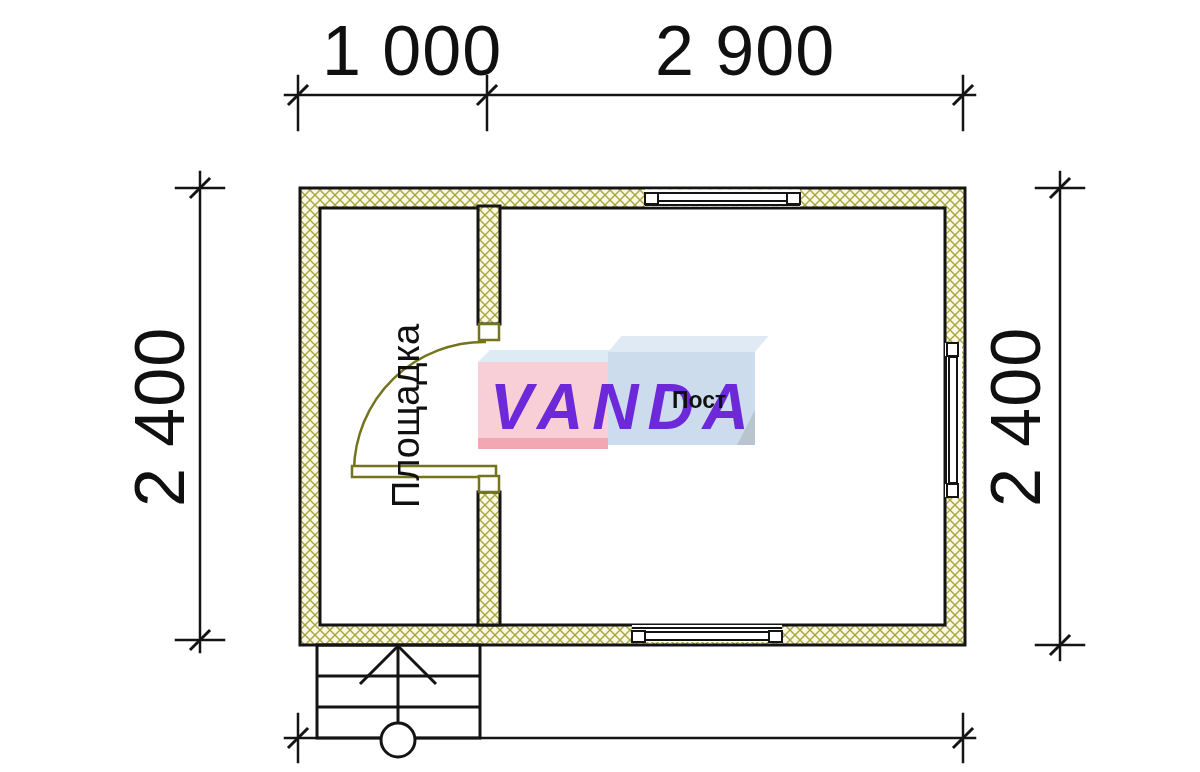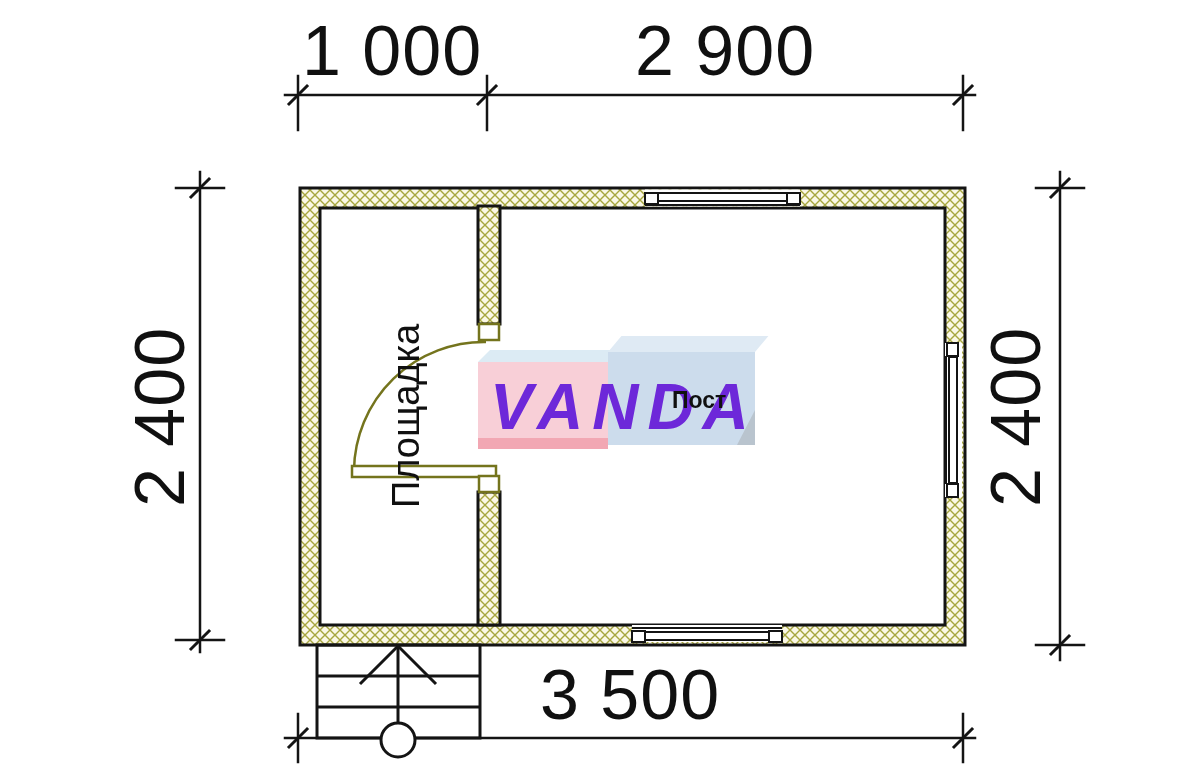--- a/index.html
+++ b/index.html
@@ -6,21 +6,21 @@
   #stage{
     position:relative;width:1200px;height:772px;background:#ffffff;overflow:hidden;
     font-family:"Liberation Sans", sans-serif;
   }
   #stage svg{position:absolute;left:0;top:0;z-index:1;}
   .lbl{
     position:absolute;color:#101010;white-space:nowrap;z-index:10;
     font-family:"Liberation Sans", sans-serif;line-height:1;
   }
   .dim{font-size:70px;letter-spacing:1px;}
-  .dim-top{transform:translateX(-50%);}
+  .dim-top{transform:translateX(-50%);margin-left:20px;}
   .dim-rot{transform:translate(-50%,-50%) rotate(-90deg);}
   .room-lbl{font-size:23px;font-weight:bold;}
   .room-rot{transform:translate(-50%,-50%) rotate(-90deg);font-size:38px;}
   
   .logo-part{position:absolute;z-index:5;}
   .pink-main{left:478px;top:362px;width:130px;height:76px;background:#f8cfd7;}
   .pink-strip{left:478px;top:438px;width:130px;height:11px;background:#f2a7b3;}
   .pink-topface{left:478px;top:350px;width:130px;height:12px;background:#dcebf4;
     transform:skewX(-45deg);transform-origin:0 100%;}
   .blue-main{left:608px;top:352px;width:147px;height:93px;background:#ccdcec;}
@@ -128,18 +128,17 @@
   <div class="logo-part blue-main"></div>
   <div class="logo-part blue-fold"></div>
   <div class="logo-part pink-main"></div>
   <div class="logo-part pink-strip"></div>
   <div class="logo-text">VANDA</div>
 
   <div class="lbl dim dim-top" style="left:392px;top:16px;">1 000</div>
   <div class="lbl dim dim-top" style="left:725px;top:16px;">2 900</div>
   <div class="lbl dim dim-rot" style="left:160px;top:417px;">2 400</div>
   <div class="lbl dim dim-rot" style="left:1016px;top:417px;">2 400</div>
-  <div class="lbl dim dim-top" style="left:630px;top:660px;">3 500</div>
 
   <div class="lbl room-rot" style="left:406px;top:416px;">Площадка</div>
   <div class="lbl room-lbl" style="left:672px;top:389px;z-index:7;">Пост</div>
 
 </div>
 
 </body></html>

